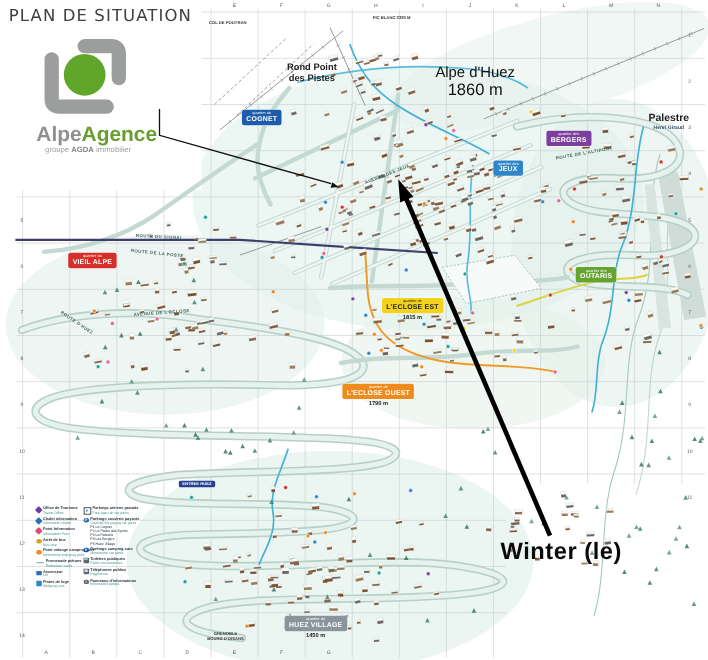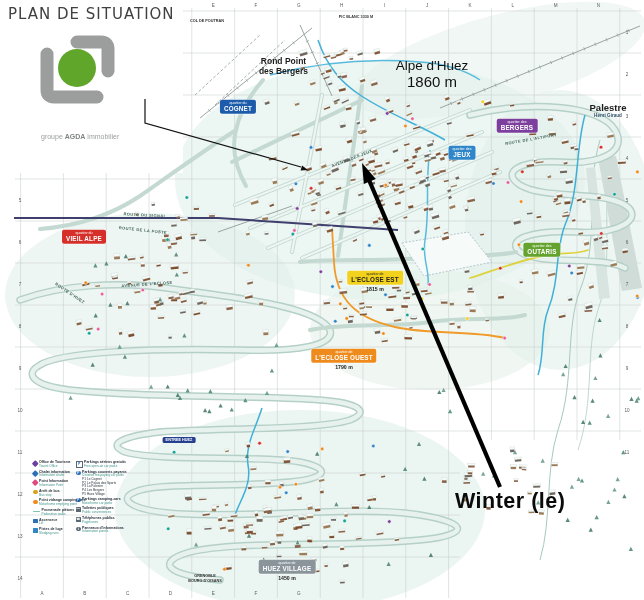--- a/index.html
+++ b/index.html
@@ -2125,21 +2125,21 @@
       <div class="lg-row" style="left: 48px; top: 68.5px;">
         <div class="ic info" style="background: rgb(91, 103, 112);">i</div>
         <div class="lg-txt">
           <div class="lg-fr">Panneaux d'informations</div>
           <div class="lg-en">Information panels</div>
         </div>
       </div>
     </div>
 <div class="town town-md" style="left: 263px; top: 66px;">
       <div class="line line-0">Rond Point</div>
-      <div class="line line-1">des Bergers</div>
+      <div class="line line-1">des Pistes</div>
     </div>
     <div class="town town-altiport" style="left: 608px; top: 110px;">
       <div class="line line-0">Palestre</div>
       <div class="line line-1">Henri Giraud</div>
     </div>
     <div class="town town-tiny" style="left: 207px; top: 21px;">
       <div class="line line-0">COL DE POUTRAN</div>
     </div>
     <div class="town town-tiny" style="left: 356px; top: 17px;">
       <div class="line line-0">PIC BLANC 3330 M</div>
@@ -2244,15 +2244,16 @@
 </svg>
 
 <div id="brand">
   <div id="page-title">PLAN DE SITUATION</div>
   <div id="logo">
     <svg width="110" height="78" viewBox="0 0 110 78">
       <path d="M 14,20 L 14,56 Q 14,63 21,63 L 64,63" fill="none" stroke="#9c9e9d" stroke-width="13" stroke-linecap="round"></path>
       <path d="M 44,8 L 68,8 Q 75,8 75,15 L 75,37" fill="none" stroke="#9c9e9d" stroke-width="13" stroke-linecap="round"></path>
       <circle cx="44" cy="34" r="19" fill="#5fa62b"></circle>
     </svg>
+    <div id="logo-text"><span class="g1">Alpe</span><span class="g2">Agence</span></div>
     <div id="logo-tag"><span>groupe</span> <b>AGDA</b> <span>immobilier</span></div>
   </div>
 </div>
 
 </body></html>

